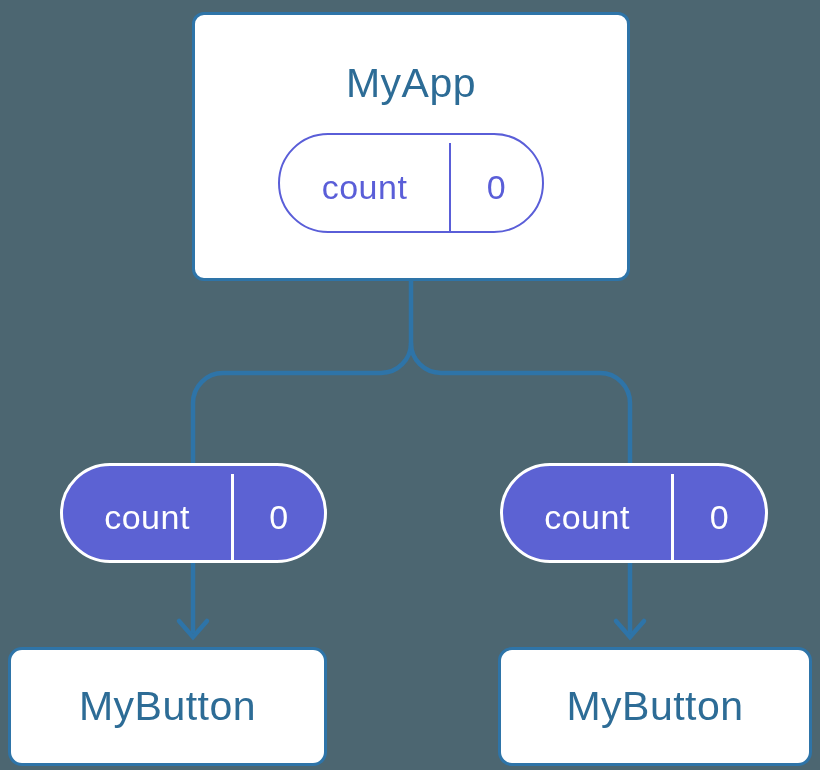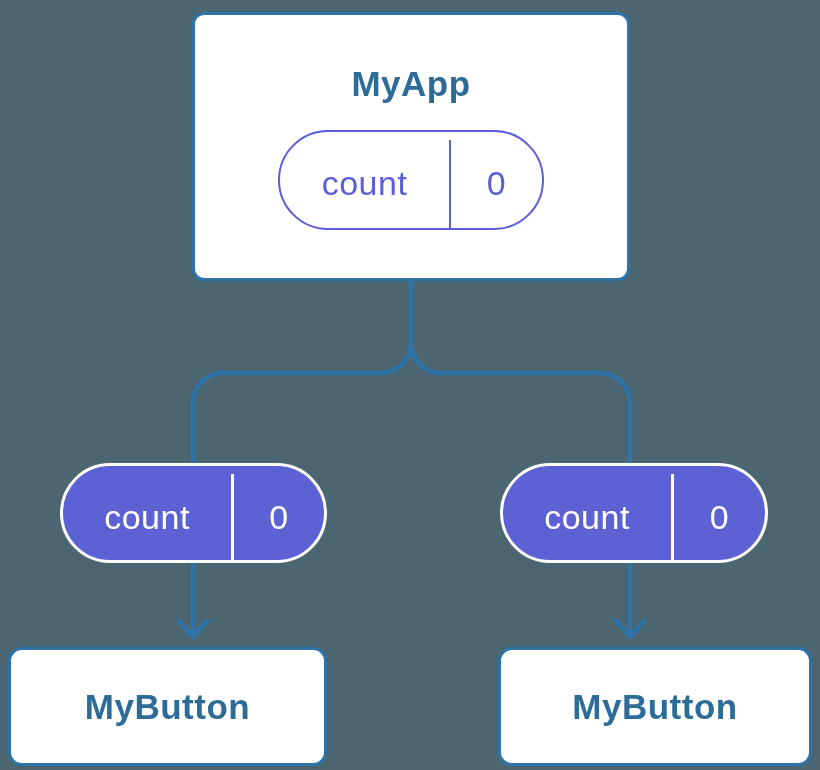--- a/index.html
+++ b/index.html
@@ -25,21 +25,21 @@
     position:absolute;background:var(--white);
     border:3.5px solid var(--line);
     display:flex;flex-direction:column;align-items:center;justify-content:center;
     z-index:2;
   }
   .node-root{left:192px;top:12px;width:438px;height:269px;border-radius:12px;gap:26px;}
   .node-leaf{height:119px;border-radius:14px;}
   .node-leaf.left{left:8px;top:647px;width:319px;}
   .node-leaf.right{left:498px;top:647px;width:314px;}
   .node-title{
-    font-size:35px;font-weight:700;color:var(--text);letter-spacing:.5px;
+    font-size:41px;font-weight:400;color:var(--text);letter-spacing:.5px;
   }
 
   .pill{
     display:flex;align-items:stretch;border-radius:50px;overflow:hidden;
     width:266px;height:100px;z-index:3;
   }
   .pill .cell{
     display:flex;align-items:center;justify-content:center;
     font-size:34px;letter-spacing:.5px;margin-top:8px;
   }

